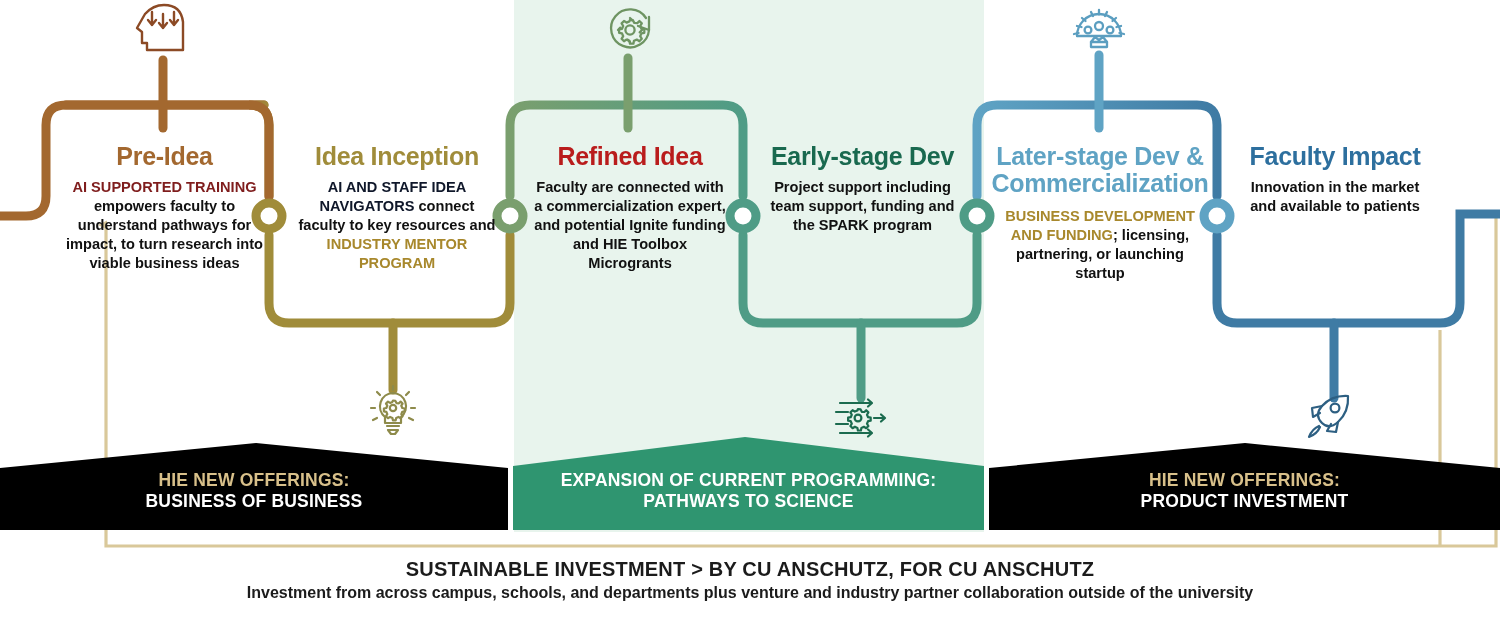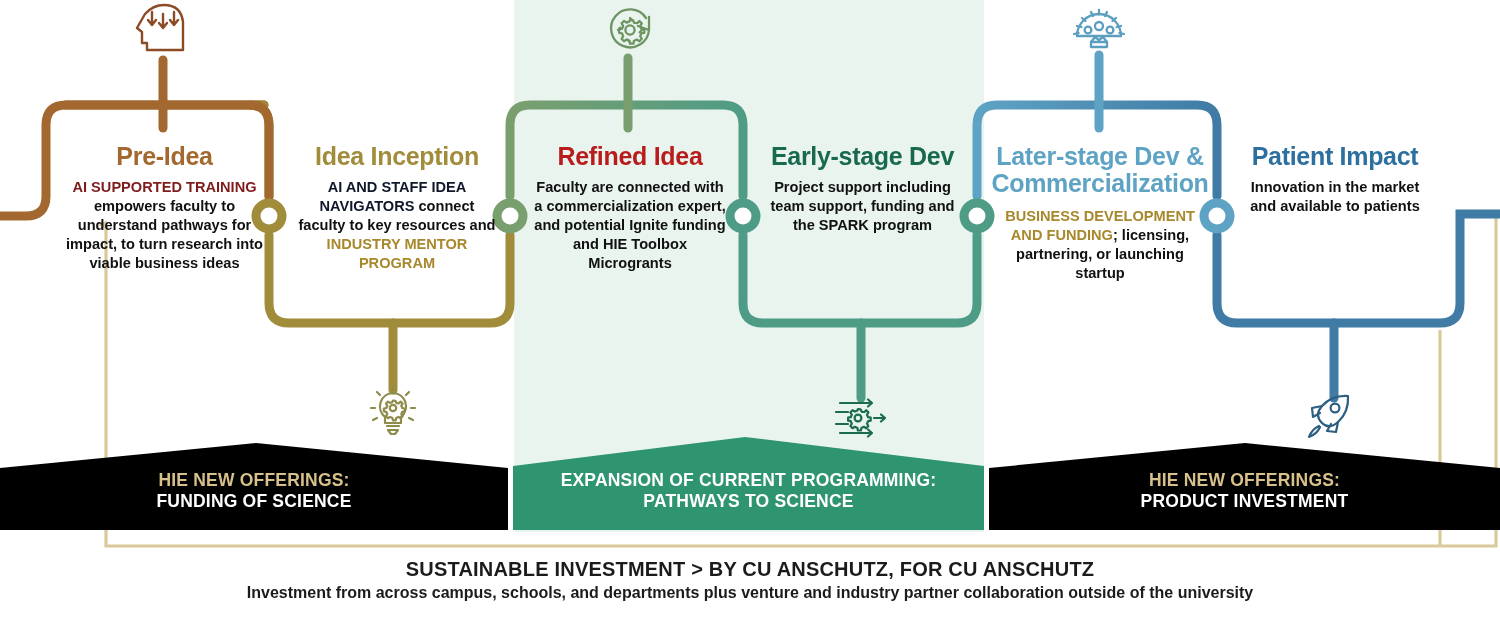--- a/index.html
+++ b/index.html
@@ -234,30 +234,30 @@
   </div>
 
   <div class="stage" style="left:991px;top:143px;width:218px;">
     <h2 style="color: rgb(95, 163, 196);">Later-stage Dev &amp; Commercialization</h2>
     <div class="body" style="padding-top:2px;">
       <span class="hl" style="color:#a8882c">BUSINESS DEVELOPMENT AND FUNDING</span><span>; licensing, partnering, or launching startup</span>
     </div>
   </div>
 
   <div class="stage" style="left:1240px;top:143px;width:190px;">
-    <h2 style="color: rgb(45, 111, 158);">Patient Impact</h2>
+    <h2 style="color: rgb(45, 111, 158);">Faculty Impact</h2>
     <div class="body">
       <span>Innovation in the market and available to patients</span>
     </div>
   </div>
 
   <div class="banner" style="left:0px;top:470px;width:508px;height:60px;">
     <div class="btxt" style="top:0;">
       <span class="l1" style="color:#d8c08a">HIE NEW OFFERINGS:</span>
-      <span class="l2" style="color:#ffffff">FUNDING OF SCIENCE</span>
+      <span class="l2" style="color:#ffffff">BUSINESS OF BUSINESS</span>
     </div>
   </div>
 
   <div class="banner" style="left:513px;top:470px;width:471px;height:60px;">
     <div class="btxt" style="top:0;">
       <span class="l1" style="color:#ffffff">EXPANSION OF CURRENT PROGRAMMING:</span>
       <span class="l2" style="color:#ffffff">PATHWAYS TO SCIENCE</span>
     </div>
   </div>
 

